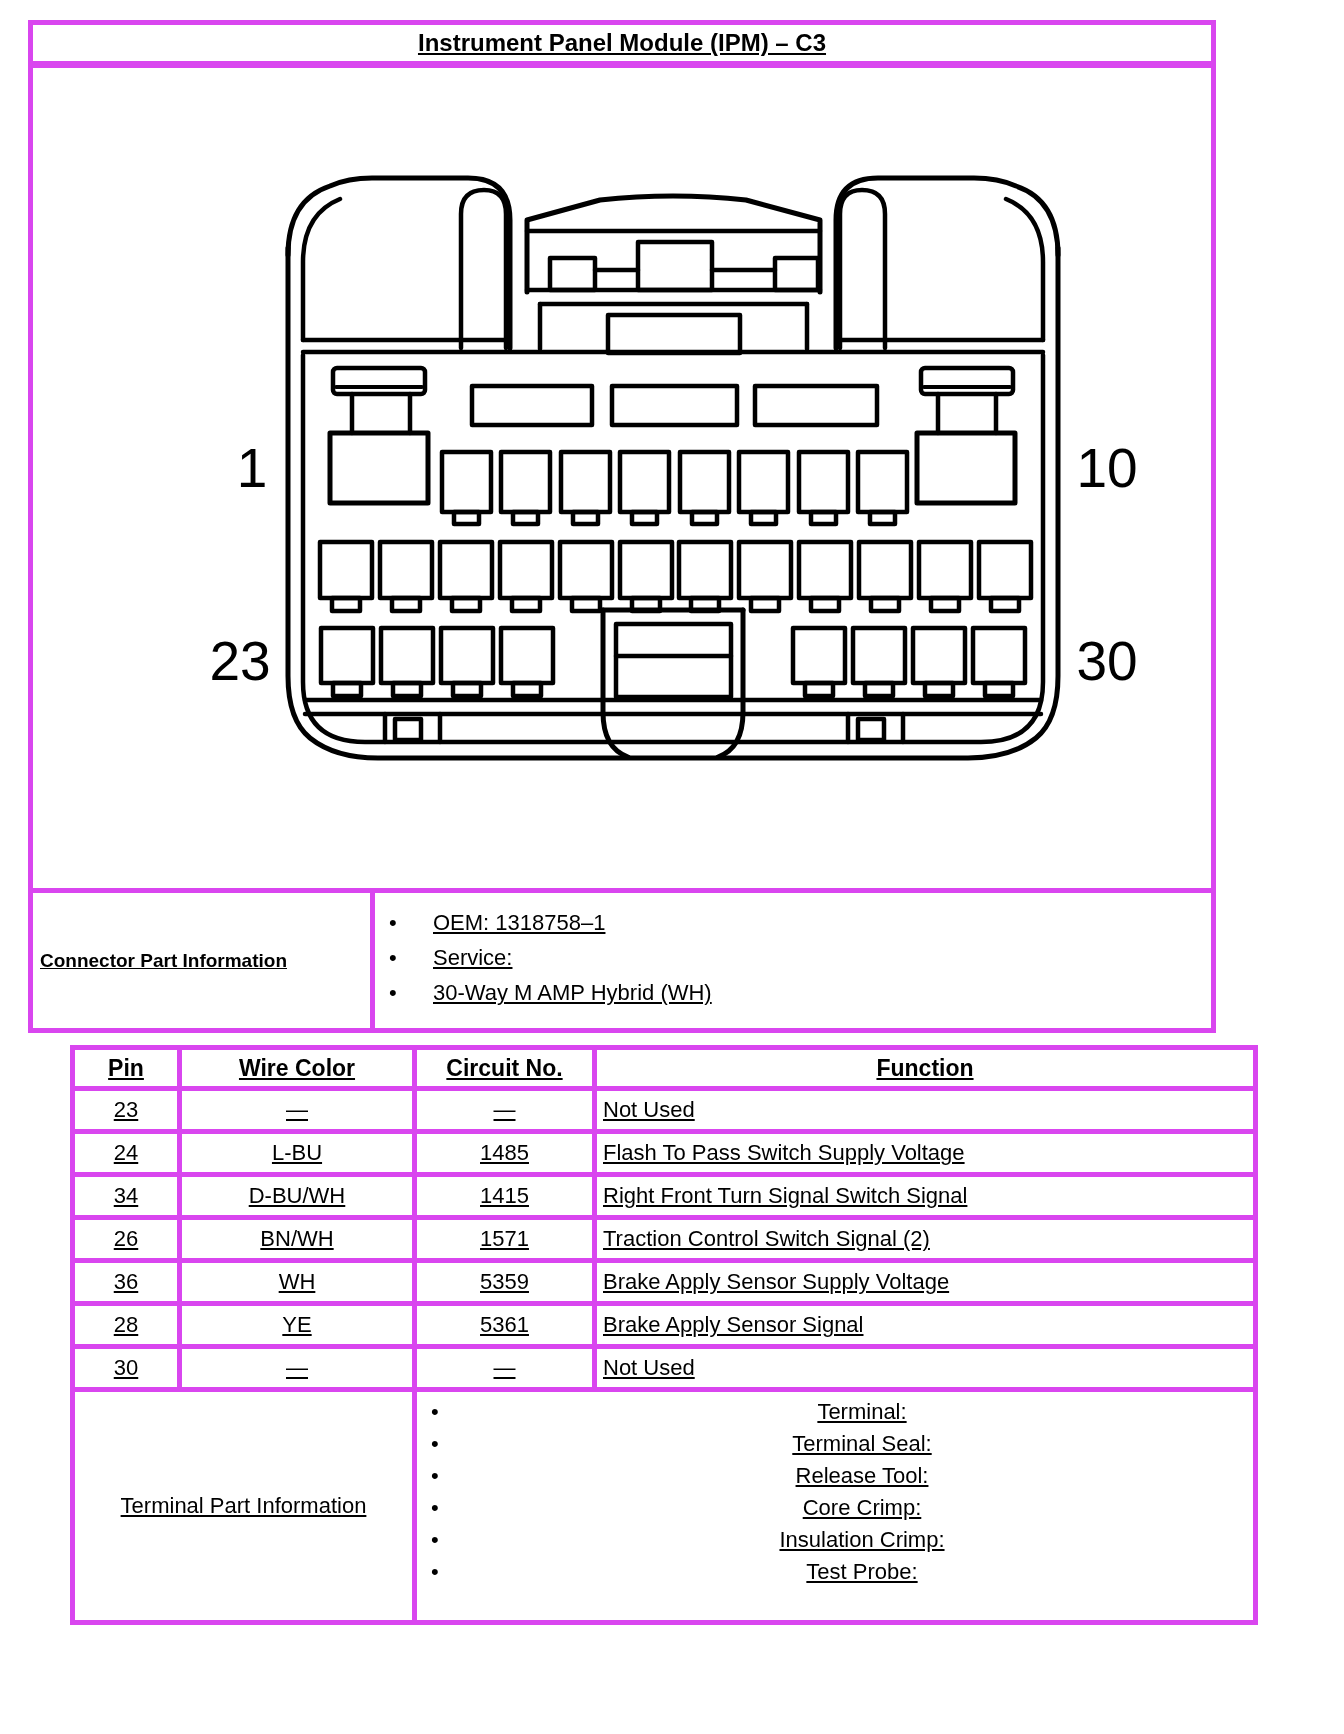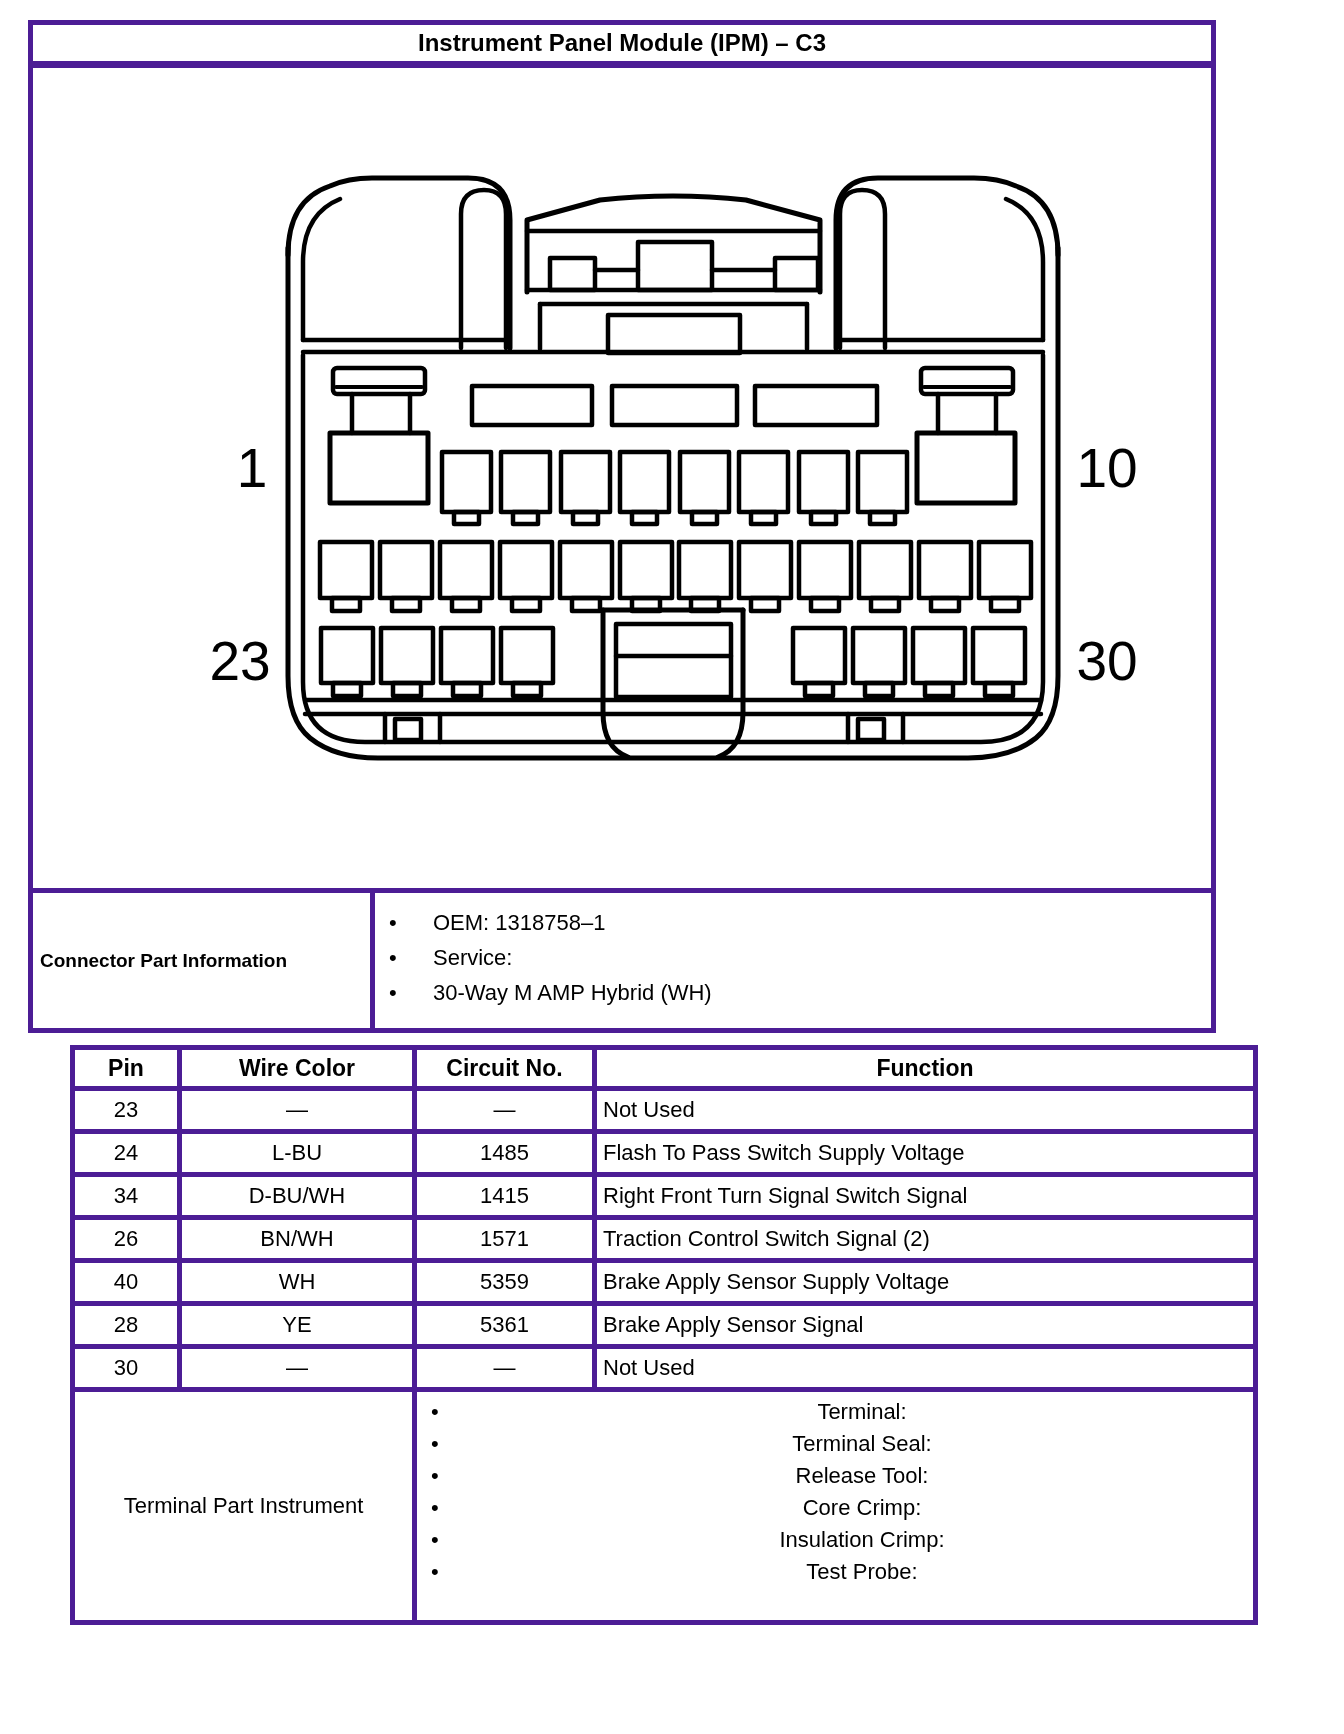--- a/index.html
+++ b/index.html
@@ -1,20 +1,20 @@
 <!DOCTYPE html>
 <html><head>
 <meta charset="utf-8">
 <style>
   html,body { margin:0; padding:0; background:#ffffff; }
   body { font-family:"Liberation Sans", sans-serif; color:#000; }
   .page { width:1188px; margin:20px 0 0 28px; }
 
   table.tbl { border-collapse:collapse; width:1188px; table-layout:fixed; }
-  table.tbl td, table.tbl th { border:5px solid #4c1d95; }
+  table.tbl td, table.tbl th { border:5px solid #d946ef;text-decoration:underline; }
 
   .title-cell { height:36px; text-align:center; font-weight:bold; font-size:24px;
                 padding:0; border-bottom-width:7px !important; }
 
   .diagram-cell { height:820px; padding:0; position:relative; }
   .diagram-wrap { position:relative; width:1178px; height:820px; }
   .diagram-wrap svg { position:absolute; left:0; top:0; }
 
   .info-label-cell { font-size:19px; vertical-align:middle; padding:0 0 0 7px; }
   .info-label-cell.bold { font-weight:bold; }
@@ -236,42 +236,42 @@
           <td>1415</td>
           <td class="fn-cell">Right Front Turn Signal Switch Signal</td>
         </tr>
         <tr>
           <td>26</td>
           <td>BN/WH</td>
           <td>1571</td>
           <td class="fn-cell">Traction Control Switch Signal (2)</td>
         </tr>
         <tr>
-          <td>40</td>
+          <td>36</td>
           <td>WH</td>
           <td>5359</td>
           <td class="fn-cell">Brake Apply Sensor Supply Voltage</td>
         </tr>
         <tr>
           <td>28</td>
           <td>YE</td>
           <td>5361</td>
           <td class="fn-cell">Brake Apply Sensor Signal</td>
         </tr>
         <tr>
           <td>30</td>
           <td>—</td>
           <td>—</td>
           <td class="fn-cell">Not Used</td>
         </tr>
       </tbody>
     <tbody>
       <tr class="terminal-row">
         <td colspan="2" class="info-label-cell terminal-label">
-          <span>Terminal Part Instrument</span>
+          <span>Terminal Part Information</span>
         </td>
         <td colspan="2" class="info-bullets-cell">
           <ul class="bullets tight" id="terminal-list">
               <li>Terminal:</li>
               <li>Terminal Seal:</li>
               <li>Release Tool:</li>
               <li>Core Crimp:</li>
               <li>Insulation Crimp:</li>
               <li>Test Probe:</li>
             </ul>

